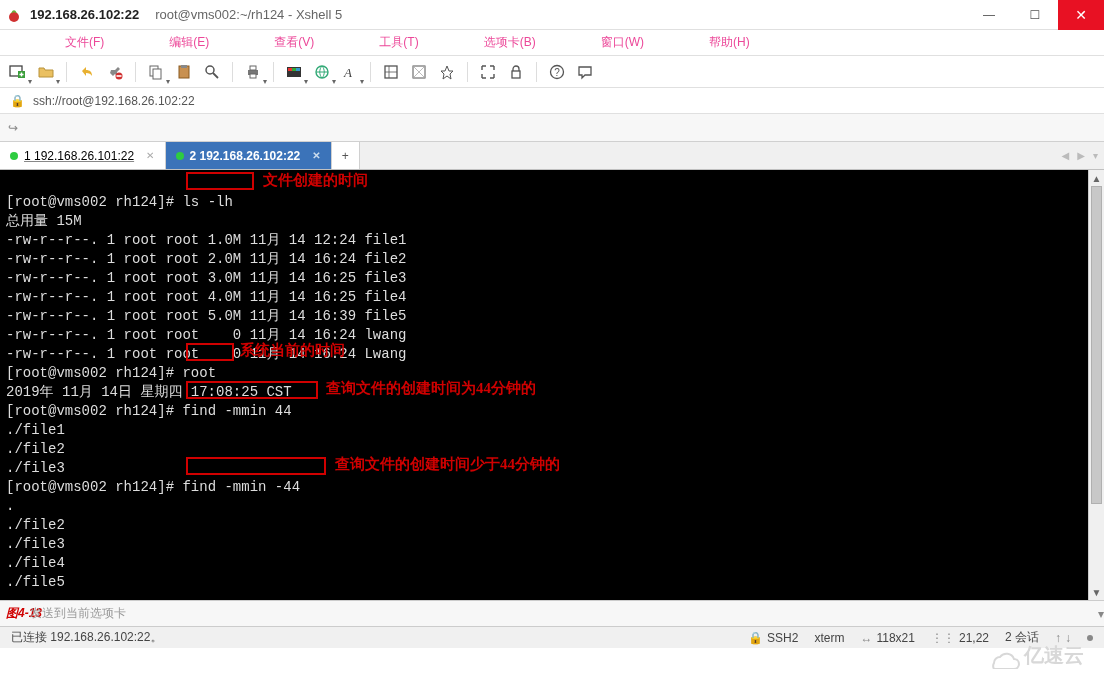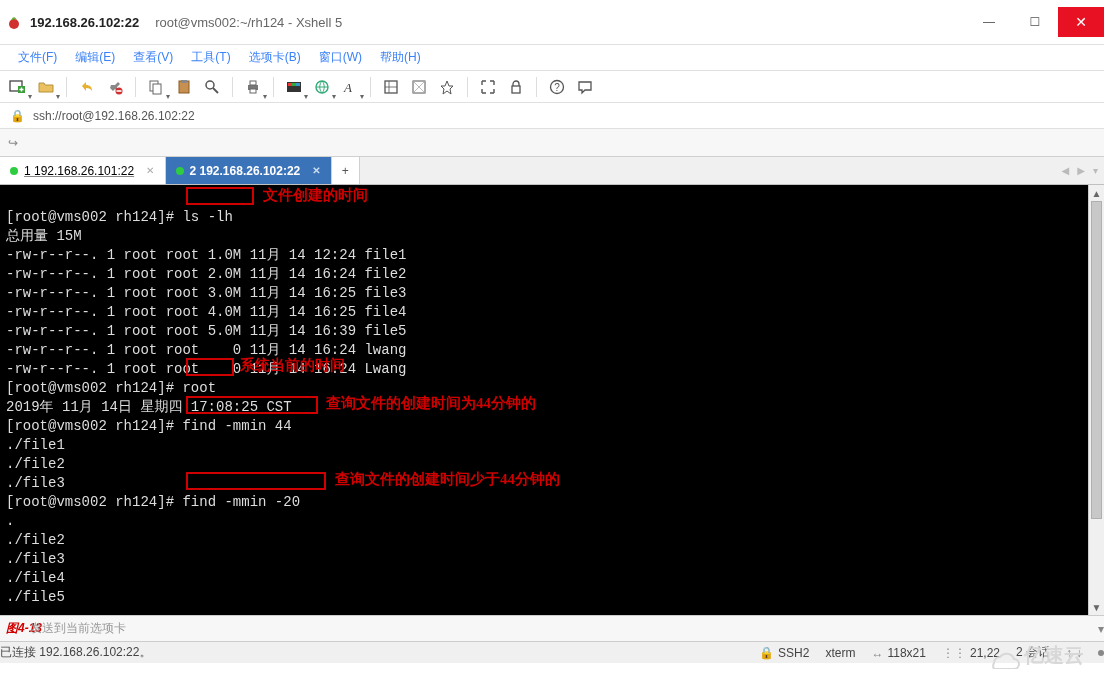--- a/index.html
+++ b/index.html
@@ -1,27 +1,27 @@
 <!DOCTYPE html>
 <html><head>
 <meta charset="utf-8">
 <style>
 * { box-sizing: border-box; margin: 0; padding: 0; }
 body { font-family: "Microsoft YaHei", Arial, sans-serif; font-size: 12px; background: #fff; width: 1104px; height: 681px; overflow: hidden; position: relative; }
-.titlebar { height: 45px; background: #fff; display: flex; align-items: center; padding-left: 6px; border-bottom: 1px solid #e0e0e0; }
+.titlebar { height: 30px; background: #fff; display: flex; align-items: center; padding-left: 6px; border-bottom: 1px solid #e0e0e0; }
 .titlebar .logo { width: 16px; height: 16px; margin-right: 8px; }
 .titlebar .title-main { font-weight: bold; font-size: 13px; color: #222; }
 .titlebar .title-sub { font-size: 13px; color: #666; margin-left: 16px; }
 .titlebar .winctrl { margin-left: auto; display: flex; }
 .winbtn { width: 46px; height: 30px; display: flex; align-items: center; justify-content: center; font-family: Arial; }
 .winbtn.close { background: #e81123; color: #fff; font-size: 14px; }
 .winbtn.min, .winbtn.max { color: #555; font-size: 12px; }
 
 .menubar { height: 26px; display: flex; align-items: center; padding-left: 10px; gap: 2px; border-bottom: 1px solid #e0e0e0; }
-.menuitem { padding: 4px 8px; color: #3b82f6; cursor: default; }
+.menuitem { padding: 4px 8px; color: #ec4899; cursor: default; margin-left: 47px; }
 
 .toolbar { height: 32px; display: flex; align-items: center; padding-left: 6px; gap: 4px; border-bottom: 1px solid #e0e0e0; }
 .tb-sep { width: 1px; height: 20px; background: #ddd; margin: 0 4px; }
 .tb-btn { width: 24px; height: 24px; display: flex; align-items: center; justify-content: center; color: #444; position: relative; }
 .tb-dd::after { content: "▾"; font-size: 8px; color: #666; position: absolute; bottom: -2px; right: -2px; }
 
 .addrbar { height: 26px; display: flex; align-items: center; padding-left: 10px; gap: 8px; border-bottom: 1px solid #e0e0e0; color: #555; }
 .lock-icon { color: #8a8a8a; }
 .hintbar { height: 28px; display: flex; align-items: center; padding-left: 8px; gap: 6px; border-bottom: 1px solid #d0d0d0; background: #f7f7f7; color: #666; }
 .hint-arrow { color: #888; }
@@ -41,21 +41,21 @@
 .scroll { position: absolute; right: 0; top: 0; bottom: 0; width: 16px; background: #f0f0f0; border-left: 1px solid #ccc; display: flex; flex-direction: column; align-items: center; }
 .scroll .arrow { height: 16px; display: flex; align-items: center; justify-content: center; color: #666; font-size: 10px; width: 100%; }
 .scroll .track { flex: 1; width: 100%; position: relative; background: #f0f0f0; }
 .scroll .thumb { position: absolute; top: 0; left: 2px; right: 2px; height: 80%; background: #c8c8c8; border: 1px solid #b0b0b0; }
 
 .hl { position: absolute; border: 2px solid #d00000; box-sizing: border-box; }
 .ann { position: absolute; color: #d00000; font-family: "Microsoft YaHei"; font-size: 15px; font-weight: bold; }
 
 .sendbar { height: 26px; display: flex; align-items: center; padding-left: 6px; gap: 6px; background: #f7f7f7; border-top: 1px solid #ccc; color: #999; }
 .sendbar .figlabel { color: #d00000; font-weight: bold; font-style: italic; }
-.statusbar { height: 22px; display: flex; align-items: center; padding: 0 0; background: #f0f0f0; border-top: 1px solid #ccc; color: #444; font-size: 12px; gap: 14px; }
+.statusbar { height: 22px; display: flex; align-items: center; padding: 0 11px; background: #f0f0f0; border-top: 1px solid #ccc; color: #444; font-size: 12px; gap: 14px; }
 .statusbar .right { margin-left: auto; display: flex; align-items: center; gap: 16px; }
 .statusbar .cell { display: flex; align-items: center; gap: 4px; }
 .statusbar .sicon { color: #888; }
 
 .watermark { position: absolute; right: 20px; bottom: 12px; color: #d8d8d8; font-size: 20px; font-weight: bold; display: flex; align-items: flex-end; gap: 4px; }
 </style>
 </head>
 <body>
 
 <div class="titlebar">
@@ -237,21 +237,21 @@
 <span>-rw-r--r--. 1 root root 4.0M 11月 14 16:25 file4</span>
 <span>-rw-r--r--. 1 root root 5.0M 11月 14 16:39 file5</span>
 <span>-rw-r--r--. 1 root root    0 11月 14 16:24 lwang</span>
 <span>-rw-r--r--. 1 root root    0 11月 14 16:24 Lwang</span>
 <span><span>[root@vms002 rh124]# </span><span>root</span></span>
 <span>2019年 11月 14日 星期四 17:08:25 CST</span>
 <span><span>[root@vms002 rh124]# </span><span>find -mmin 44</span></span>
 <span>./file1</span>
 <span>./file2</span>
 <span>./file3</span>
-<span><span>[root@vms002 rh124]# </span><span>find -mmin -20</span></span>
+<span><span>[root@vms002 rh124]# </span><span>find -mmin -44</span></span>
 <span>.</span>
 <span>./file2</span>
 <span>./file3</span>
 <span>./file4</span>
 <span>./file5</span>
   </div>
 
   <div class="hl" style="left:186px; top:2px; width:68px; height:18px;"></div>
   <div class="ann" style="left:263px; top:1px;">文件创建的时间</div>
 

